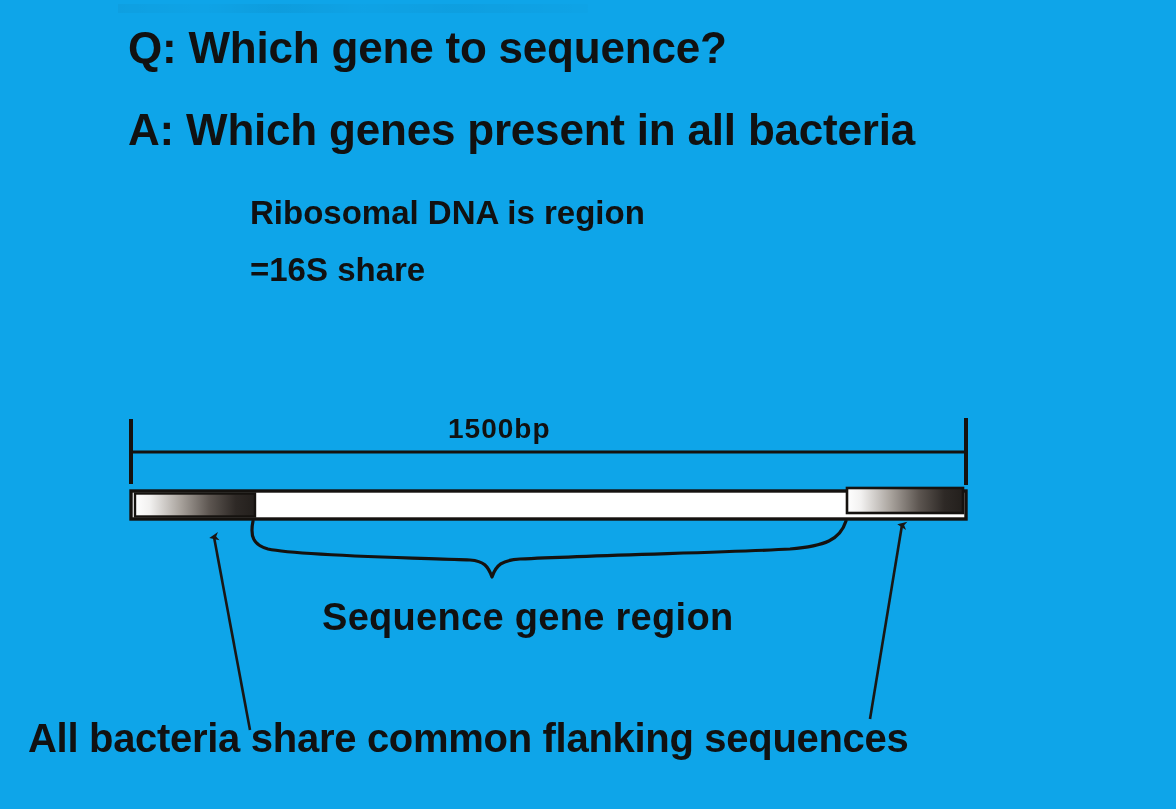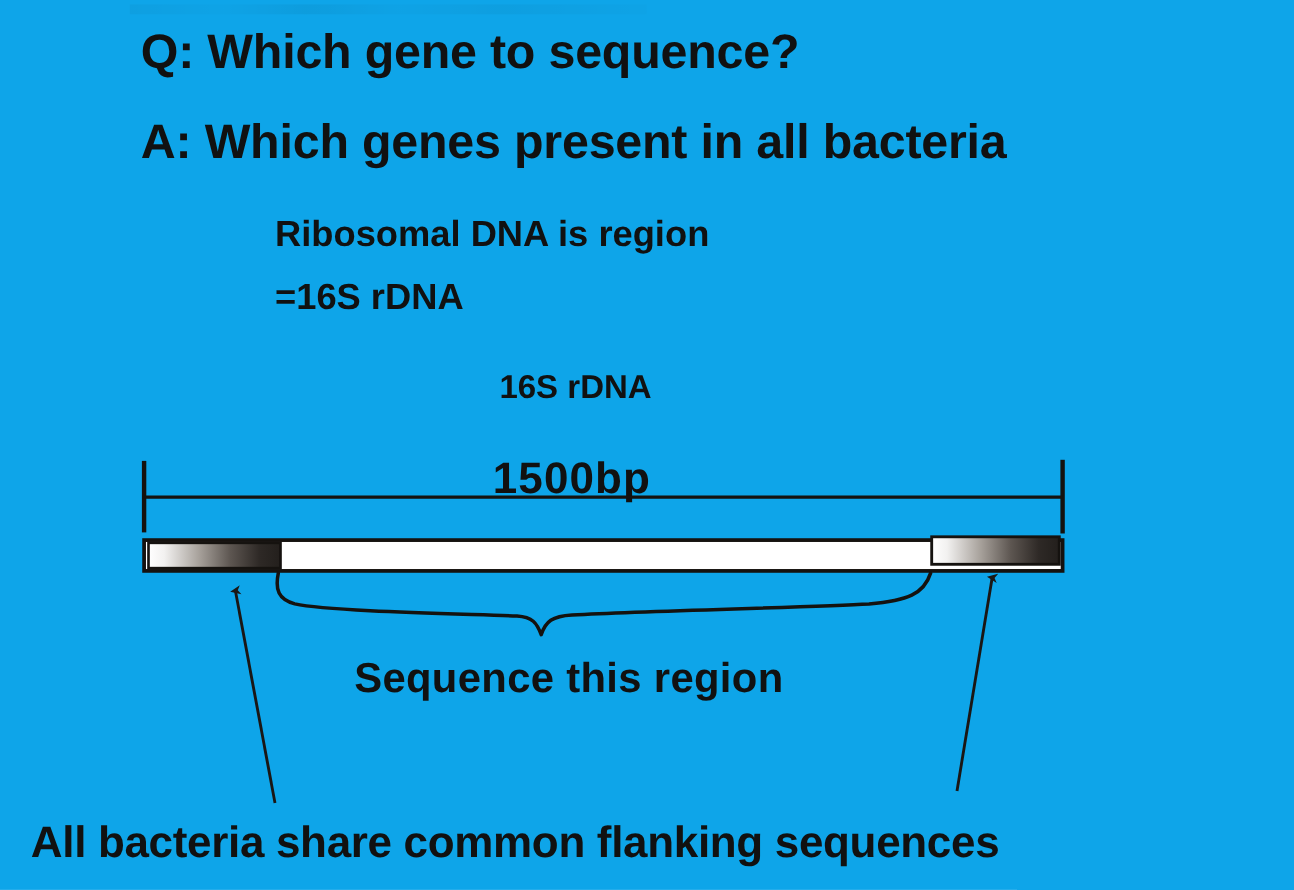--- a/index.html
+++ b/index.html
@@ -56,38 +56,37 @@
   }
   .gene-label {
     left: 454px;
     top: 338px;
     font-size: 30px;
     font-weight: bold;
   }
   .bp-label {
     left: 448px;
     top: 415px;
-    font-size: 40px;
+    font-size: 28px;
     font-weight: bold;
     letter-spacing: 1px;
   }
   .seq-region-label {
     left: 322px;
     top: 598px;
     font-size: 38px;
     font-weight: bold;
     letter-spacing: 0.3px;
   }
   .flank-label {
     left: 28px;
     top: 718px;
     font-size: 40px;
     font-weight: bold;
     letter-spacing: -0.3px;
-    margin-top: 28px;
   }
 
   
   #diagram {
     position: absolute;
     left: 0;
     top: 0;
     width: 1176px;
     height: 809px;
     pointer-events: none;
@@ -115,27 +114,26 @@
 <div id="slide">
 
   <div class="artifact"></div>
 
   <div class="txt q-line">Q: Which gene to sequence?</div>
 
   <div class="txt a-line">A: Which genes present in all bacteria</div>
 
   <div class="txt sub-line-1">Ribosomal DNA is region</div>
 
-  <div class="txt sub-line-2">=16S rDNA</div>
+  <div class="txt sub-line-2">=16S share</div>
 
-  <div class="txt gene-label">16S rDNA</div>
 
   <div class="txt bp-label">1500bp</div>
 
-  <div class="txt seq-region-label">Sequence this region</div>
+  <div class="txt seq-region-label">Sequence gene region</div>
 
   <div class="txt flank-label">All bacteria share common flanking sequences</div>
 
   <svg id="diagram" viewBox="0 0 1176 809">
     <defs>
       <linearGradient id="flankGradL" x1="0" y1="0" x2="1" y2="0">
         <stop offset="0%" stop-color="#ffffff"></stop>
         <stop offset="12%" stop-color="#f2f1f0"></stop>
         <stop offset="38%" stop-color="#a8a29c"></stop>
         <stop offset="62%" stop-color="#5d5651"></stop>

